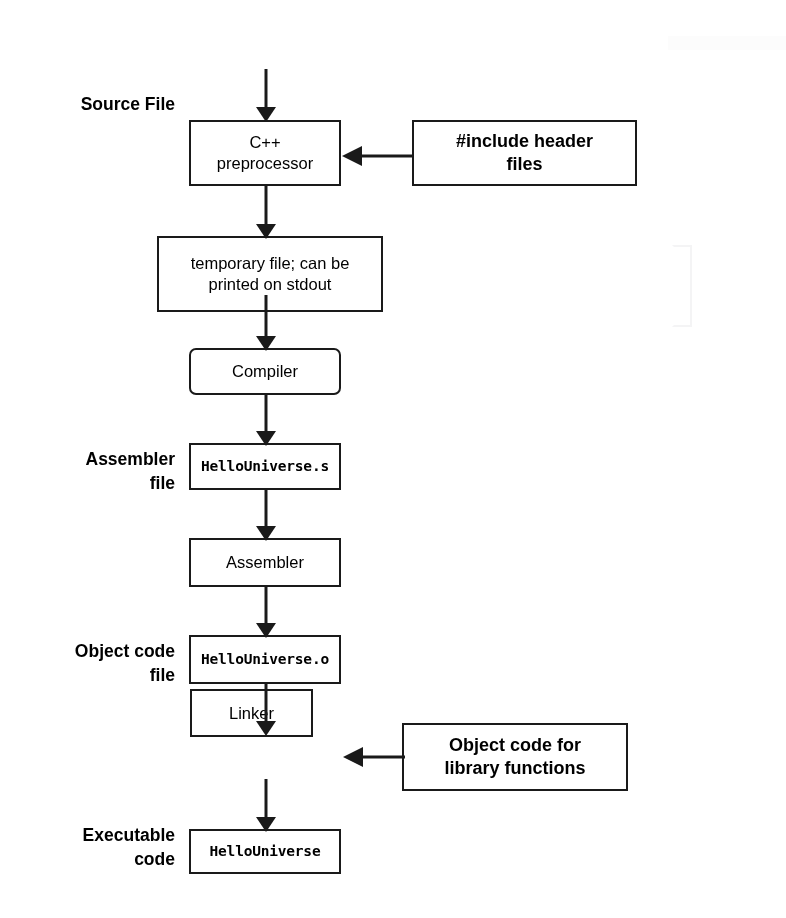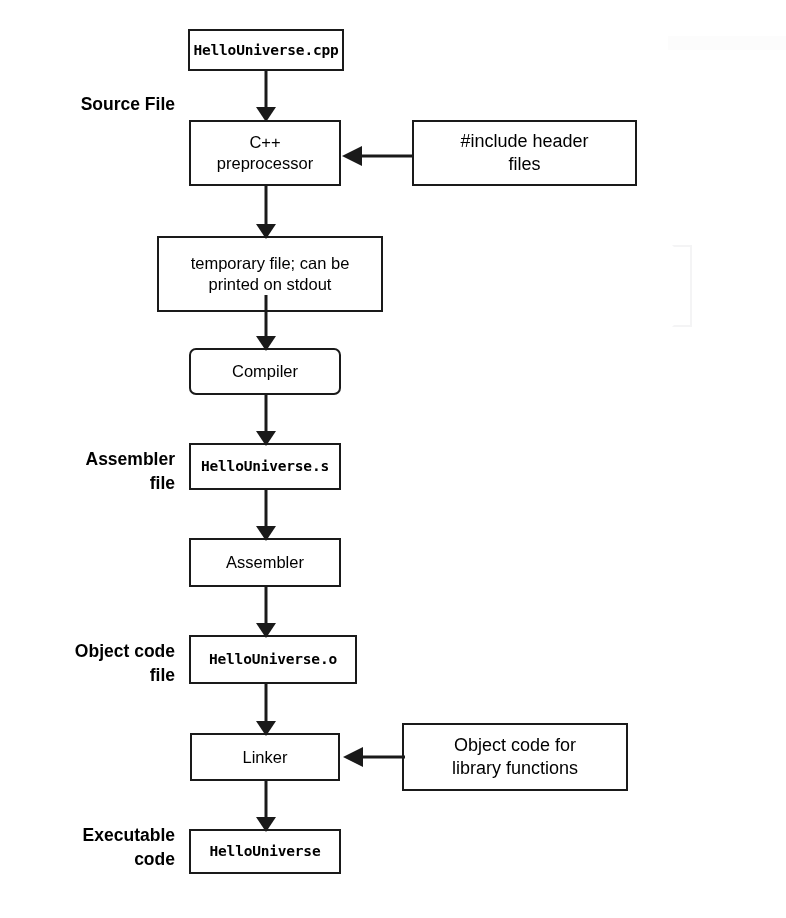--- a/index.html
+++ b/index.html
@@ -63,21 +63,21 @@
     letter-spacing: -0.2px;
   }
   .node.plain .node-label {
     font-family: "Liberation Sans", sans-serif;
     font-size: 16.5px;
     font-weight: 400;
   }
   .node.bold .node-label {
     font-family: "Liberation Sans", sans-serif;
     font-size: 18px;
-    font-weight: 400;
+    font-weight: 700;
     line-height: 1.3;
   }
 
   
   .stage-label {
     position: absolute;
     font-family: "Liberation Sans", sans-serif;
     font-weight: 700;
     font-size: 17.5px;
     line-height: 1.35;
@@ -112,23 +112,20 @@
 
   <div class="stage-label" style="left:15px; top:448px; width:160px;">Assembler
 file</div>
 
   <div class="stage-label" style="left:15px; top:640px; width:160px;">Object code
 file</div>
 
   <div class="stage-label" style="left:15px; top:824px; width:160px;">Executable
 code</div>
 
-  <div class="node mono" style="left:188px; top:29px; width:156px; height:42px;">
-    <span class="node-label">HelloUniverse.cpp</span>
-  </div>
 
   <div class="node plain" style="left:189px; top:120px; width:152px; height:66px;">
     <span class="node-label">C++
 preprocessor</span>
   </div>
 
   <div class="node bold" style="left:412px; top:120px; width:225px; height:66px;">
     <span class="node-label">#include header
 files</span>
   </div>
@@ -143,25 +140,25 @@
   </div>
 
   <div class="node mono" style="left:189px; top:443px; width:152px; height:47px;">
     <span class="node-label">HelloUniverse.s</span>
   </div>
 
   <div class="node plain" style="left:189px; top:538px; width:152px; height:49px;">
     <span class="node-label">Assembler</span>
   </div>
 
-  <div class="node mono" style="left:189px; top:635px; width:168px; height:49px;">
+  <div class="node mono" style="left:189px; top:635px; width:152px; height:49px;">
     <span class="node-label">HelloUniverse.o</span>
   </div>
 
-  <div class="node plain" style="left:190px; top:733px; width:150px; height:48px;">
+  <div class="node plain" style="left:190px; top:689px; width:123px; height:48px;">
     <span class="node-label">Linker</span>
   </div>
 
   <div class="node mono" style="left:189px; top:829px; width:152px; height:45px;">
     <span class="node-label">HelloUniverse</span>
   </div>
 
   <div class="node bold" style="left:402px; top:723px; width:226px; height:68px;">
     <span class="node-label">Object code for
 library functions</span>

